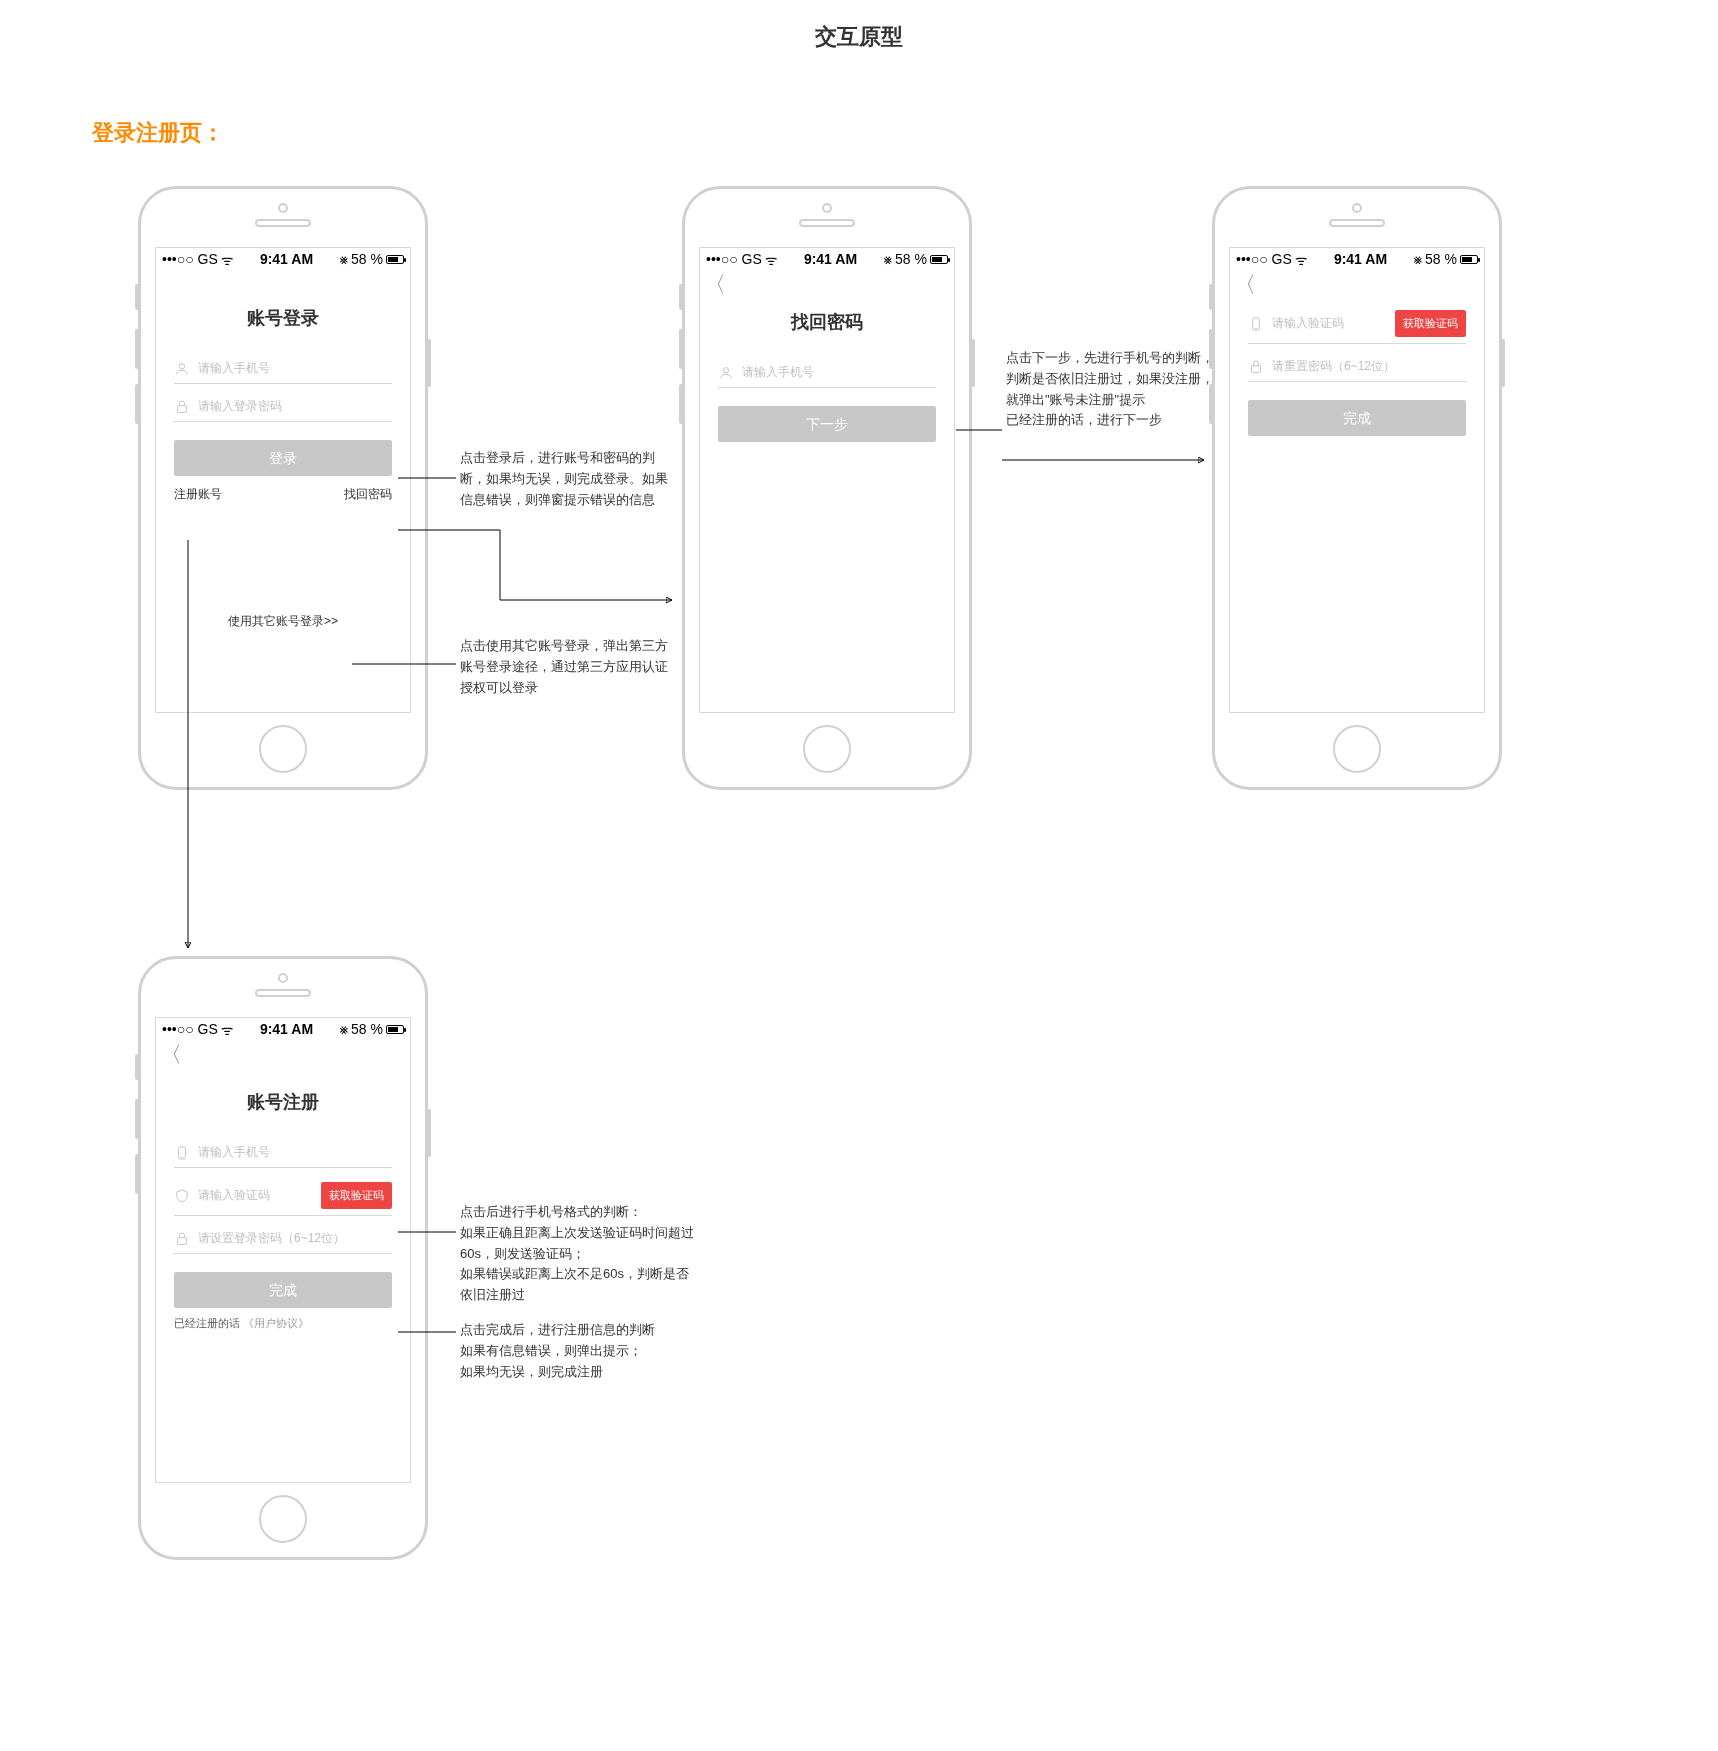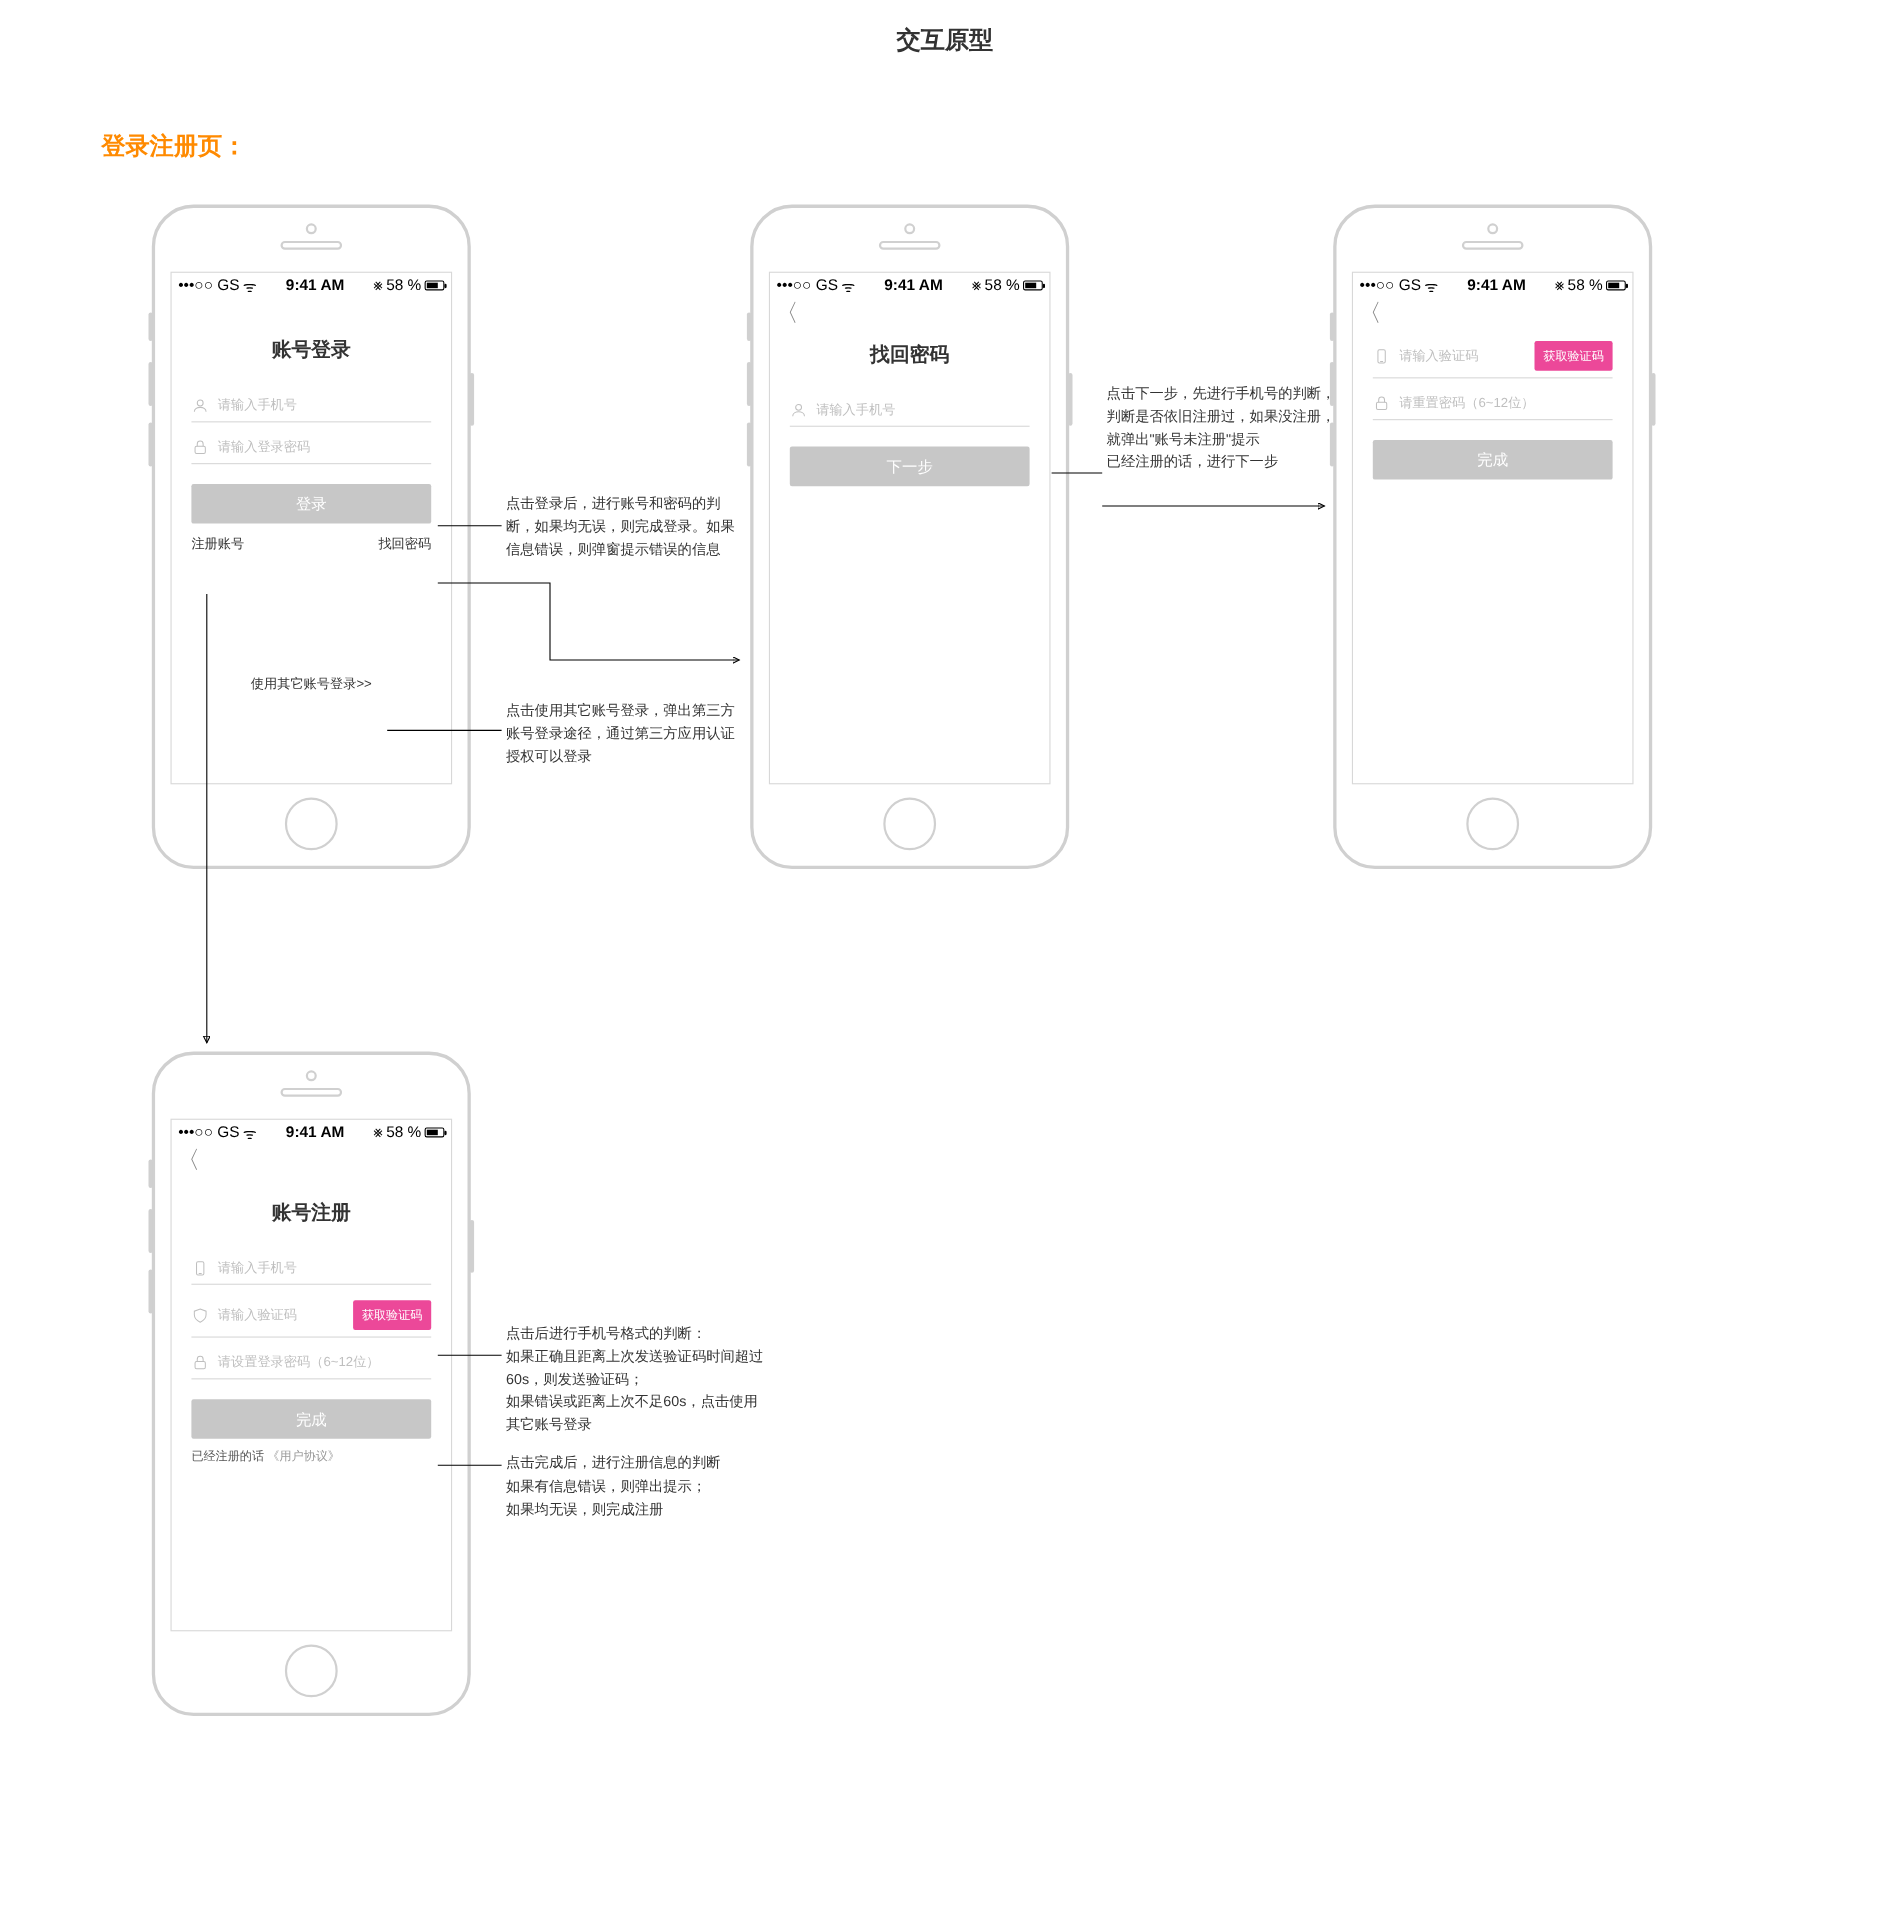--- a/index.html
+++ b/index.html
@@ -119,21 +119,21 @@
     color: #bfbfbf;
     flex: 0 0 auto;
     display:flex; align-items:center; justify-content:center;
   }
   .field .ph {
     color: #bfbfbf;
     font-size: 12px;
     flex: 1;
   }
   .field .chip-btn {
-    background: #ec4899;
+    background: #ef4444;
     color: #fff;
     font-size: 11px;
     padding: 6px 8px;
     border-radius: 2px;
     white-space: nowrap;
   }
   .primary-btn {
     margin-top: 18px;
     background: #c7c7c7;
     color: #ffffff;
@@ -407,21 +407,21 @@
     </div>
   </div>
 </div>
 
 <div class="note" style="left:460px; top:448px;">点击登录后，进行账号和密码的判断，如果均无误，则完成登录。如果信息错误，则弹窗提示错误的信息</div>
 <div class="note" style="left:460px; top:636px;">点击使用其它账号登录，弹出第三方账号登录途径，通过第三方应用认证授权可以登录</div>
 <div class="note" style="left:1006px; top:348px; white-space:pre-line;">点击下一步，先进行手机号的判断，判断是否依旧注册过，如果没注册，就弹出"账号未注册"提示
 已经注册的话，进行下一步</div>
 <div class="note" style="left:460px; top:1202px; white-space:pre-line; max-width:240px;">点击后进行手机号格式的判断：
 如果正确且距离上次发送验证码时间超过60s，则发送验证码；
-如果错误或距离上次不足60s，点击使用其它账号登录</div>
+如果错误或距离上次不足60s，判断是否依旧注册过</div>
 <div class="note" style="left:460px; top:1320px; white-space:pre-line; max-width:240px;">点击完成后，进行注册信息的判断
 如果有信息错误，则弹出提示；
 如果均无误，则完成注册</div>
 
 <svg class="svg-layer">
   <defs>
     <marker id="arrow" markerWidth="8" markerHeight="8" refX="6" refY="3" orient="auto">
       <path d="M0,0 L6,3 L0,6 Z" class="arrowhead"></path>
     </marker>
   </defs>

